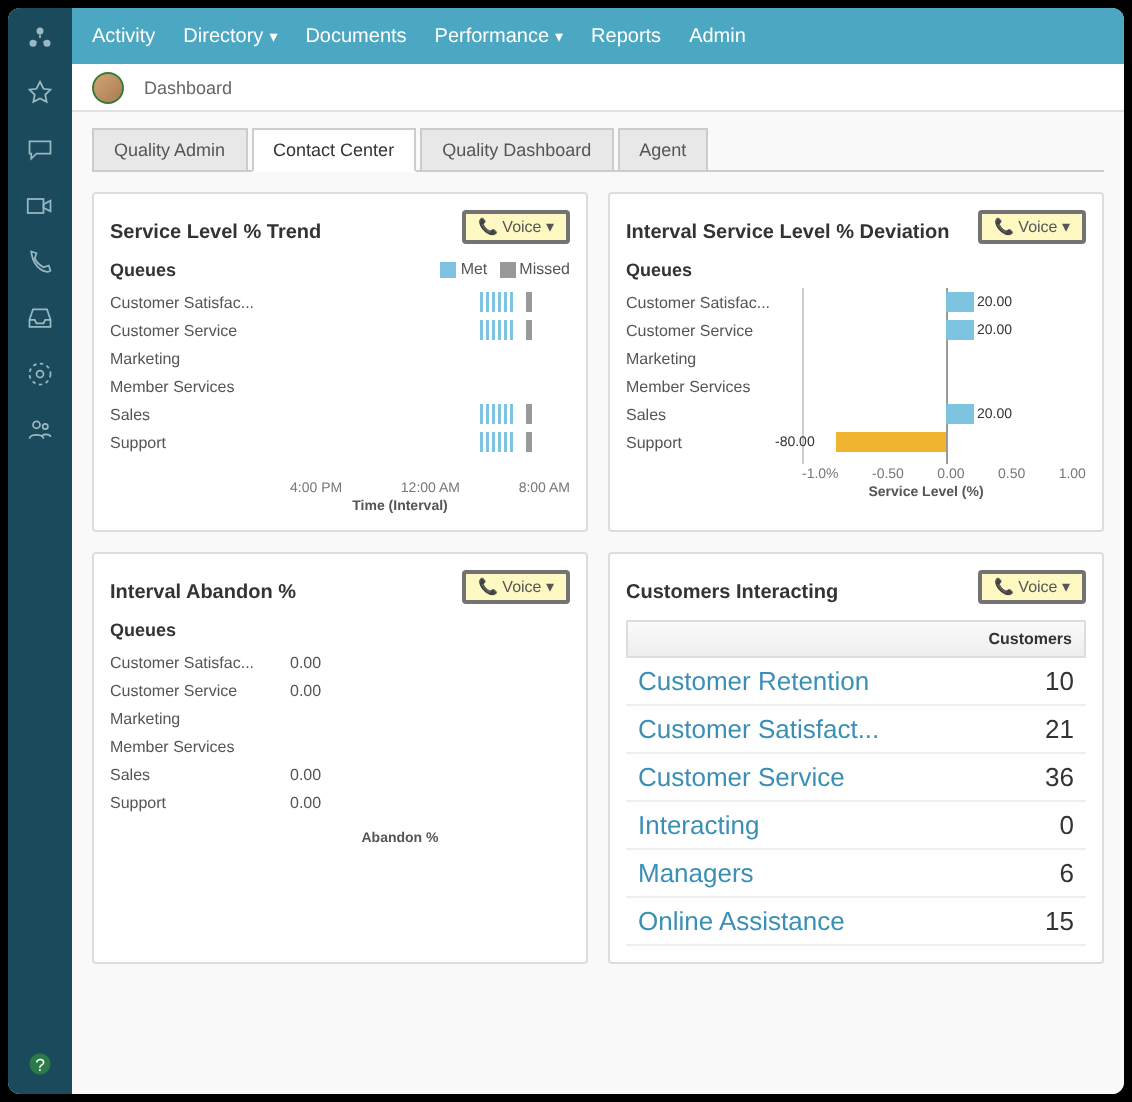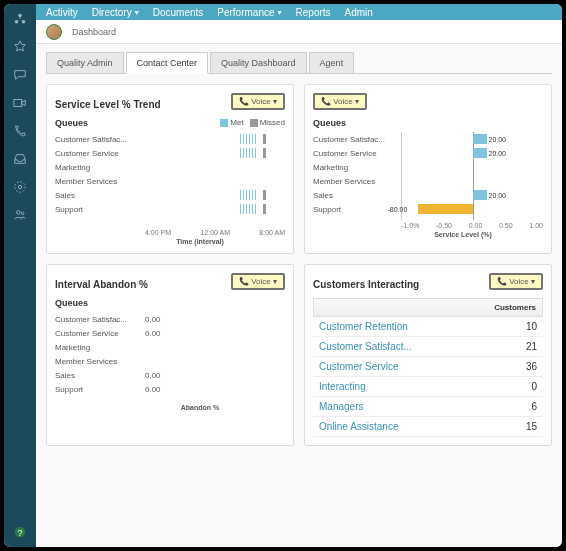--- a/index.html
+++ b/index.html
@@ -2,21 +2,21 @@
 <html><head>
 <meta charset="utf-8">
 <style>
 * { margin: 0; padding: 0; box-sizing: border-box; font-family: -apple-system, Helvetica, Arial, sans-serif; }
 body { width: 566px; height: 551px; background: #000; padding: 4px; }
 .app { width: 100%; height: 100%; display: flex; background: #f5f5f5; border-radius: 6px; overflow: hidden; }
 .sidebar { width: 32px; background: #1a4a5c; display: flex; flex-direction: column; align-items: center; padding-top: 8px; gap: 14px; position: relative; }
 .sidebar .icon { width: 14px; height: 14px; color: #9ab8c2; display: flex; align-items: center; justify-content: center; cursor: pointer; }
 .sidebar .help { position: absolute; bottom: 8px; }
 .main { flex: 1; display: flex; flex-direction: column; }
-.topnav { height: 16px; background: #4ca8c2; display: flex; align-items: center; padding: 0 10px; gap: 14px; font-size: 10px; color: #fff; }
+.topnav { height: 28px; background: #4ca8c2; display: flex; align-items: center; padding: 0 10px; gap: 14px; font-size: 10px; color: #fff; }
 .topnav .navitem { cursor: pointer; display: flex; align-items: center; gap: 3px; }
 .topnav .caret { font-size: 8px; }
 .avatarbar { height: 24px; background: #fff; border-bottom: 1px solid #e0e0e0; display: flex; align-items: center; padding: 0 10px; gap: 10px; }
 .avatar { width: 16px; height: 16px; border-radius: 50%; background: linear-gradient(135deg,#d4a574,#a67c52); border: 1px solid #3a7a3a; }
 .breadcrumb { font-size: 9px; color: #666; }
 .content { flex: 1; padding: 8px 10px; overflow: auto; background: #f9f9f9; }
 .tabs { display: flex; border-bottom: 1px solid #ccc; margin-bottom: 10px; }
 .tab { padding: 5px 10px; font-size: 9px; background: #e8e8e8; border: 1px solid #ccc; border-bottom: none; margin-right: 2px; cursor: pointer; color: #555; }
 .tab.active { background: #fff; border-bottom: 1px solid #fff; margin-bottom: -1px; color: #333; }
 .grid { display: grid; grid-template-columns: 1fr 1fr; gap: 10px; }
@@ -42,21 +42,21 @@
 .chart2 .plot { flex: 1; position: relative; height: 88px; border-left: 1px solid #ccc; }
 .chart2 .zeroline { position: absolute; left: 50%; top: 0; bottom: 0; width: 1px; background: #999; }
 .devbar { position: absolute; height: 10px; display: flex; align-items: center; }
 .devbar.pos { left: 50%; background: #7ec4e0; }
 .devbar.neg { right: 50%; background: #f0b430; }
 .devval { font-size: 7px; color: #333; padding: 0 2px; white-space: nowrap; }
 .chart3 .row { display: flex; font-size: 8px; color: #555; height: 14px; align-items: center; }
 .chart3 .row .q { width: 90px; }
 .chart3 .row .v { }
 .customers-head { display: flex; justify-content: flex-end; font-size: 8px; font-weight: bold; color: #333; padding: 4px 6px; background: linear-gradient(#fafafa,#eee); border: 1px solid #ddd; }
-.crow { display: flex; justify-content: space-between; font-size: 10px; padding: 4px 6px; border-bottom: 1px solid #eee; }
+.crow { display: flex; justify-content: space-between; font-size: 13px; padding: 4px 6px; border-bottom: 1px solid #eee; }
 .crow .name { color: #3a8fb5; cursor: pointer; }
 .crow .val { color: #333; }
 svg { width: 100%; height: 100%; }
 </style>
 </head>
 <body>
 
 <div class="app">
   <div class="sidebar">
     <div class="icon">
@@ -188,20 +188,21 @@
           <div class="axis-ticks" style="padding-left:90px;">
             <span>4:00 PM</span>
             <span>12:00 AM</span>
             <span>8:00 AM</span>
           </div>
           <div class="axis-label" style="padding-left:60px;">Time (Interval)</div>
         </div>
 
         <div class="panel">
           <div class="panel-head">
+            <div class="panel-title">Interval Service Level % Deviation</div>
             <button class="voice-btn">📞 Voice ▾</button>
           </div>
           <div class="qhead">Queues</div>
           <div class="chart2">
             <div class="queues">
               <div class="qrow">Customer Satisfac...</div>
               <div class="qrow">Customer Service</div>
               <div class="qrow">Marketing</div>
               <div class="qrow">Member Services</div>
               <div class="qrow">Sales</div>

